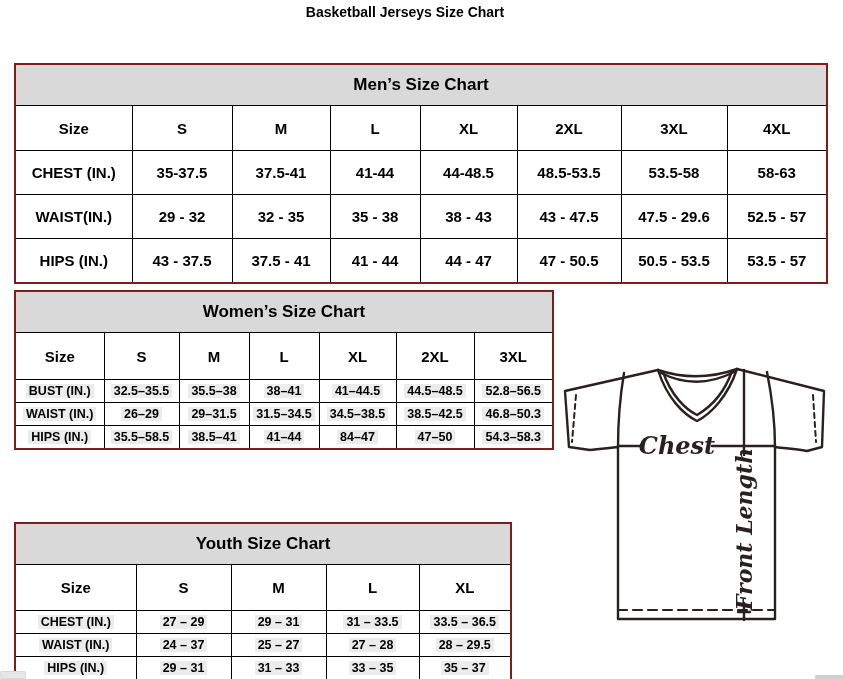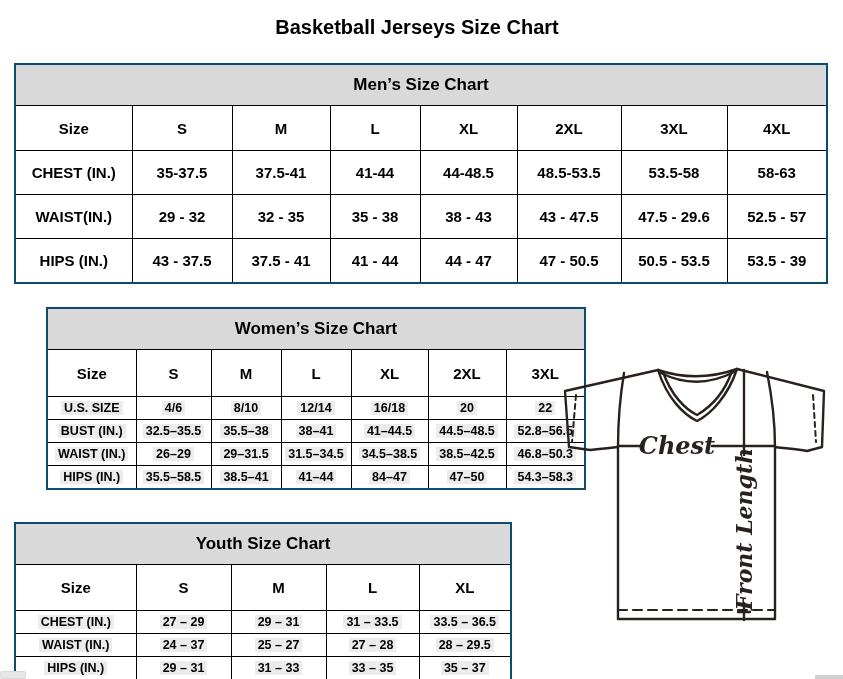--- a/index.html
+++ b/index.html
@@ -1,24 +1,24 @@
 <!DOCTYPE html>
 <html><head>
 <meta charset="utf-8">
 <style>
   html,body{margin:0;padding:0;background:#fff;}
   .page{position:relative;width:843px;height:679px;background:#fff;overflow:hidden;
         font-family:"Liberation Sans",sans-serif;color:#000;}
-  .title{position:absolute;left:0;top:4px;width:810px;margin:12px;text-align:center;
-         font-size:20px;font-weight:bold;letter-spacing:0;}
+  .title{position:absolute;left:0;top:4px;width:810px;margin:0;text-align:center;
+         font-size:14px;font-weight:bold;letter-spacing:0;}
   .tbl{position:absolute;}
   .tbl-men{left:14px;top:63px;}
-  .tbl-women{left:14px;top:307px;margin-left:32px;}
+  .tbl-women{left:14px;top:290px;}
   .tbl-youth{left:14px;top:522px;}
-  table.size-table{border-collapse:collapse;table-layout:fixed;border:2px solid #0c4a6e;}
+  table.size-table{border-collapse:collapse;table-layout:fixed;border:2px solid #7f1d1d;}
   table.size-table td{border:1px solid #000;text-align:center;vertical-align:middle;
                       font-weight:bold;padding:0;overflow:hidden;white-space:nowrap;}
   td.band{background:#d9d9d9;font-size:17px;height:40px;}
   .men td.colhead{height:44px;font-size:15px;}
   .men td.rowlabel,.men td.cell{height:43px;font-size:15px;}
   .women td.colhead{height:46px;font-size:15px;}
   .women td.rowlabel,.women td.cell{height:22px;font-size:12.5px;}
   .youth td.colhead{height:45px;font-size:15px;}
   .youth td.rowlabel,.youth td.cell{height:22px;font-size:12.5px;}
   .hl{background:#ececec;padding:0 3px;}
@@ -81,21 +81,21 @@
             <td class="cell">52.5 - 57</td>
           </tr>
           <tr>
             <td class="rowlabel">HIPS (IN.)</td>
             <td class="cell">43 - 37.5</td>
             <td class="cell">37.5 - 41</td>
             <td class="cell">41 - 44</td>
             <td class="cell">44 - 47</td>
             <td class="cell">47 - 50.5</td>
             <td class="cell">50.5 - 53.5</td>
-            <td class="cell">53.5 - 39</td>
+            <td class="cell">53.5 - 57</td>
           </tr>
         </tbody>
       </table>
     </div>
   <div class="tbl tbl-women">
       <table class="size-table women">
         <colgroup>
           <col style="width: 89px;">
           <col style="width: 75px;">
           <col style="width: 70px;">
@@ -111,29 +111,20 @@
           <tr>
             <td class="colhead">Size</td>
             <td class="colhead">S</td>
             <td class="colhead">M</td>
             <td class="colhead">L</td>
             <td class="colhead">XL</td>
             <td class="colhead">2XL</td>
             <td class="colhead">3XL</td>
           </tr>
           <tr>
-            <td class="rowlabel"><span class="hl">U.S. SIZE</span></td>
-            <td class="cell"><span class="hl">4/6</span></td>
-            <td class="cell"><span class="hl">8/10</span></td>
-            <td class="cell"><span class="hl">12/14</span></td>
-            <td class="cell"><span class="hl">16/18</span></td>
-            <td class="cell"><span class="hl">20</span></td>
-            <td class="cell"><span class="hl">22</span></td>
-          </tr>
-          <tr>
             <td class="rowlabel"><span class="hl">BUST (IN.)</span></td>
             <td class="cell"><span class="hl">32.5–35.5</span></td>
             <td class="cell"><span class="hl">35.5–38</span></td>
             <td class="cell"><span class="hl">38–41</span></td>
             <td class="cell"><span class="hl">41–44.5</span></td>
             <td class="cell"><span class="hl">44.5–48.5</span></td>
             <td class="cell"><span class="hl">52.8–56.5</span></td>
           </tr>
           <tr>
             <td class="rowlabel"><span class="hl">WAIST (IN.)</span></td>

